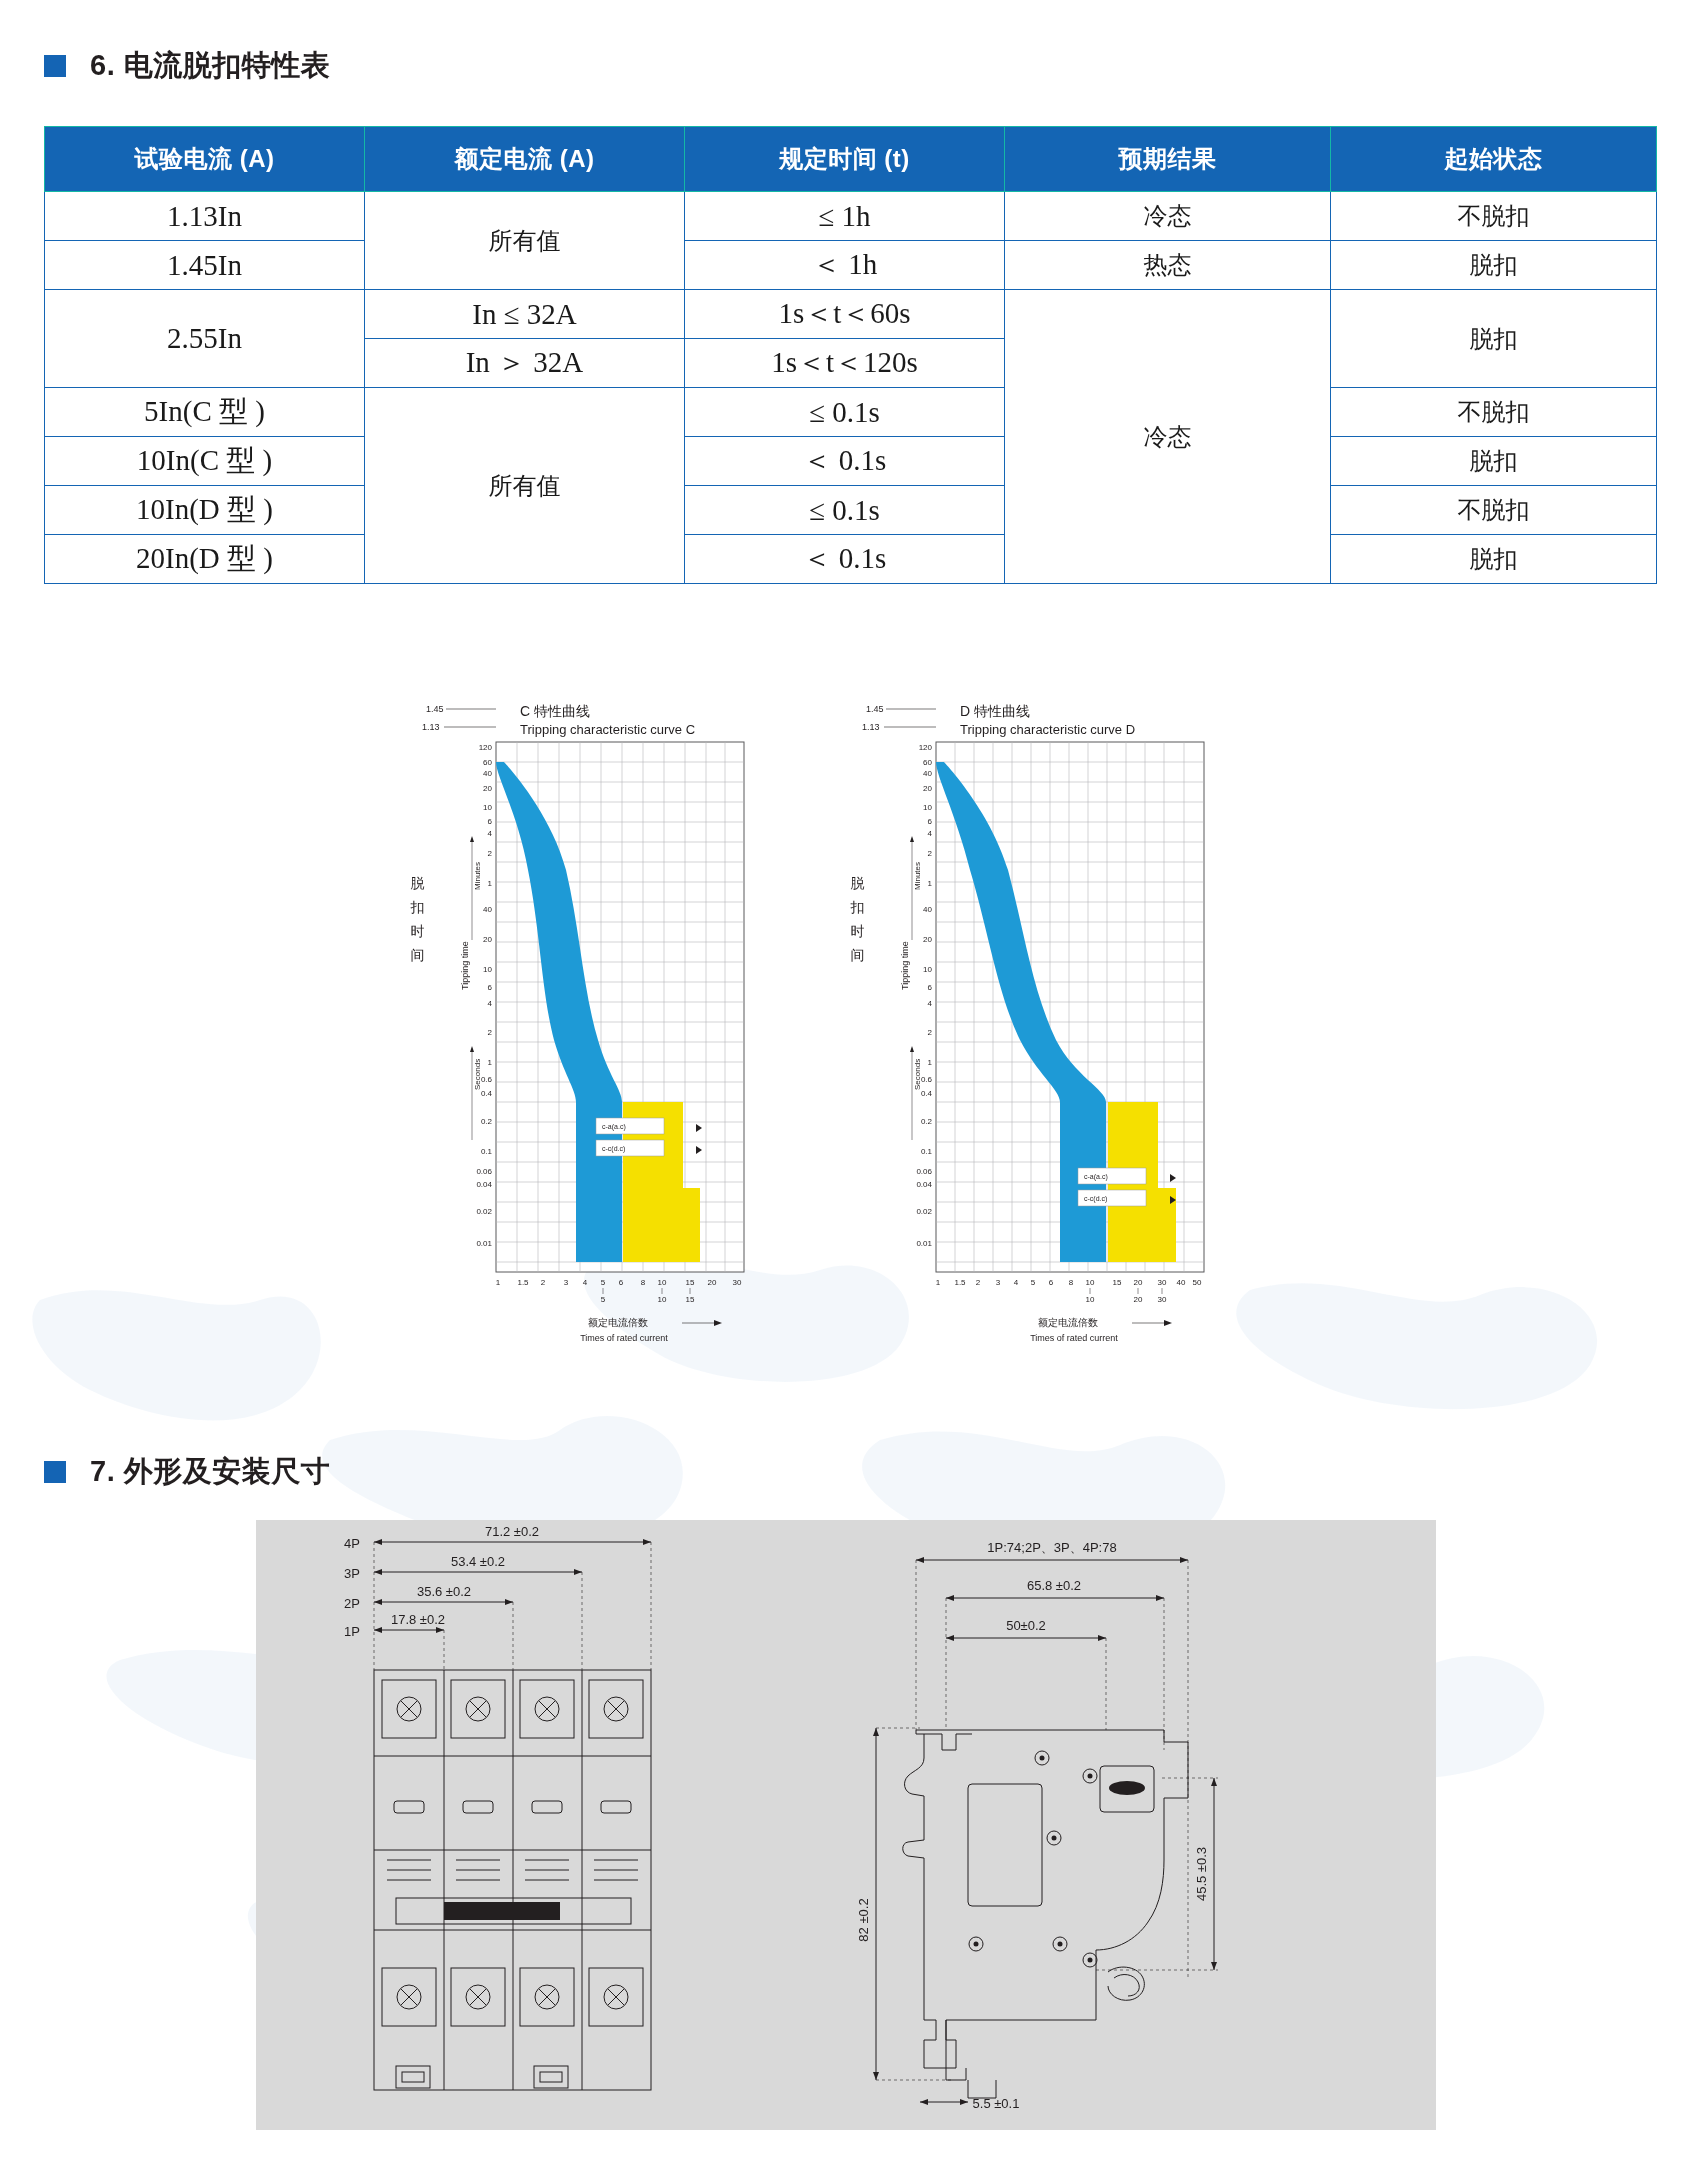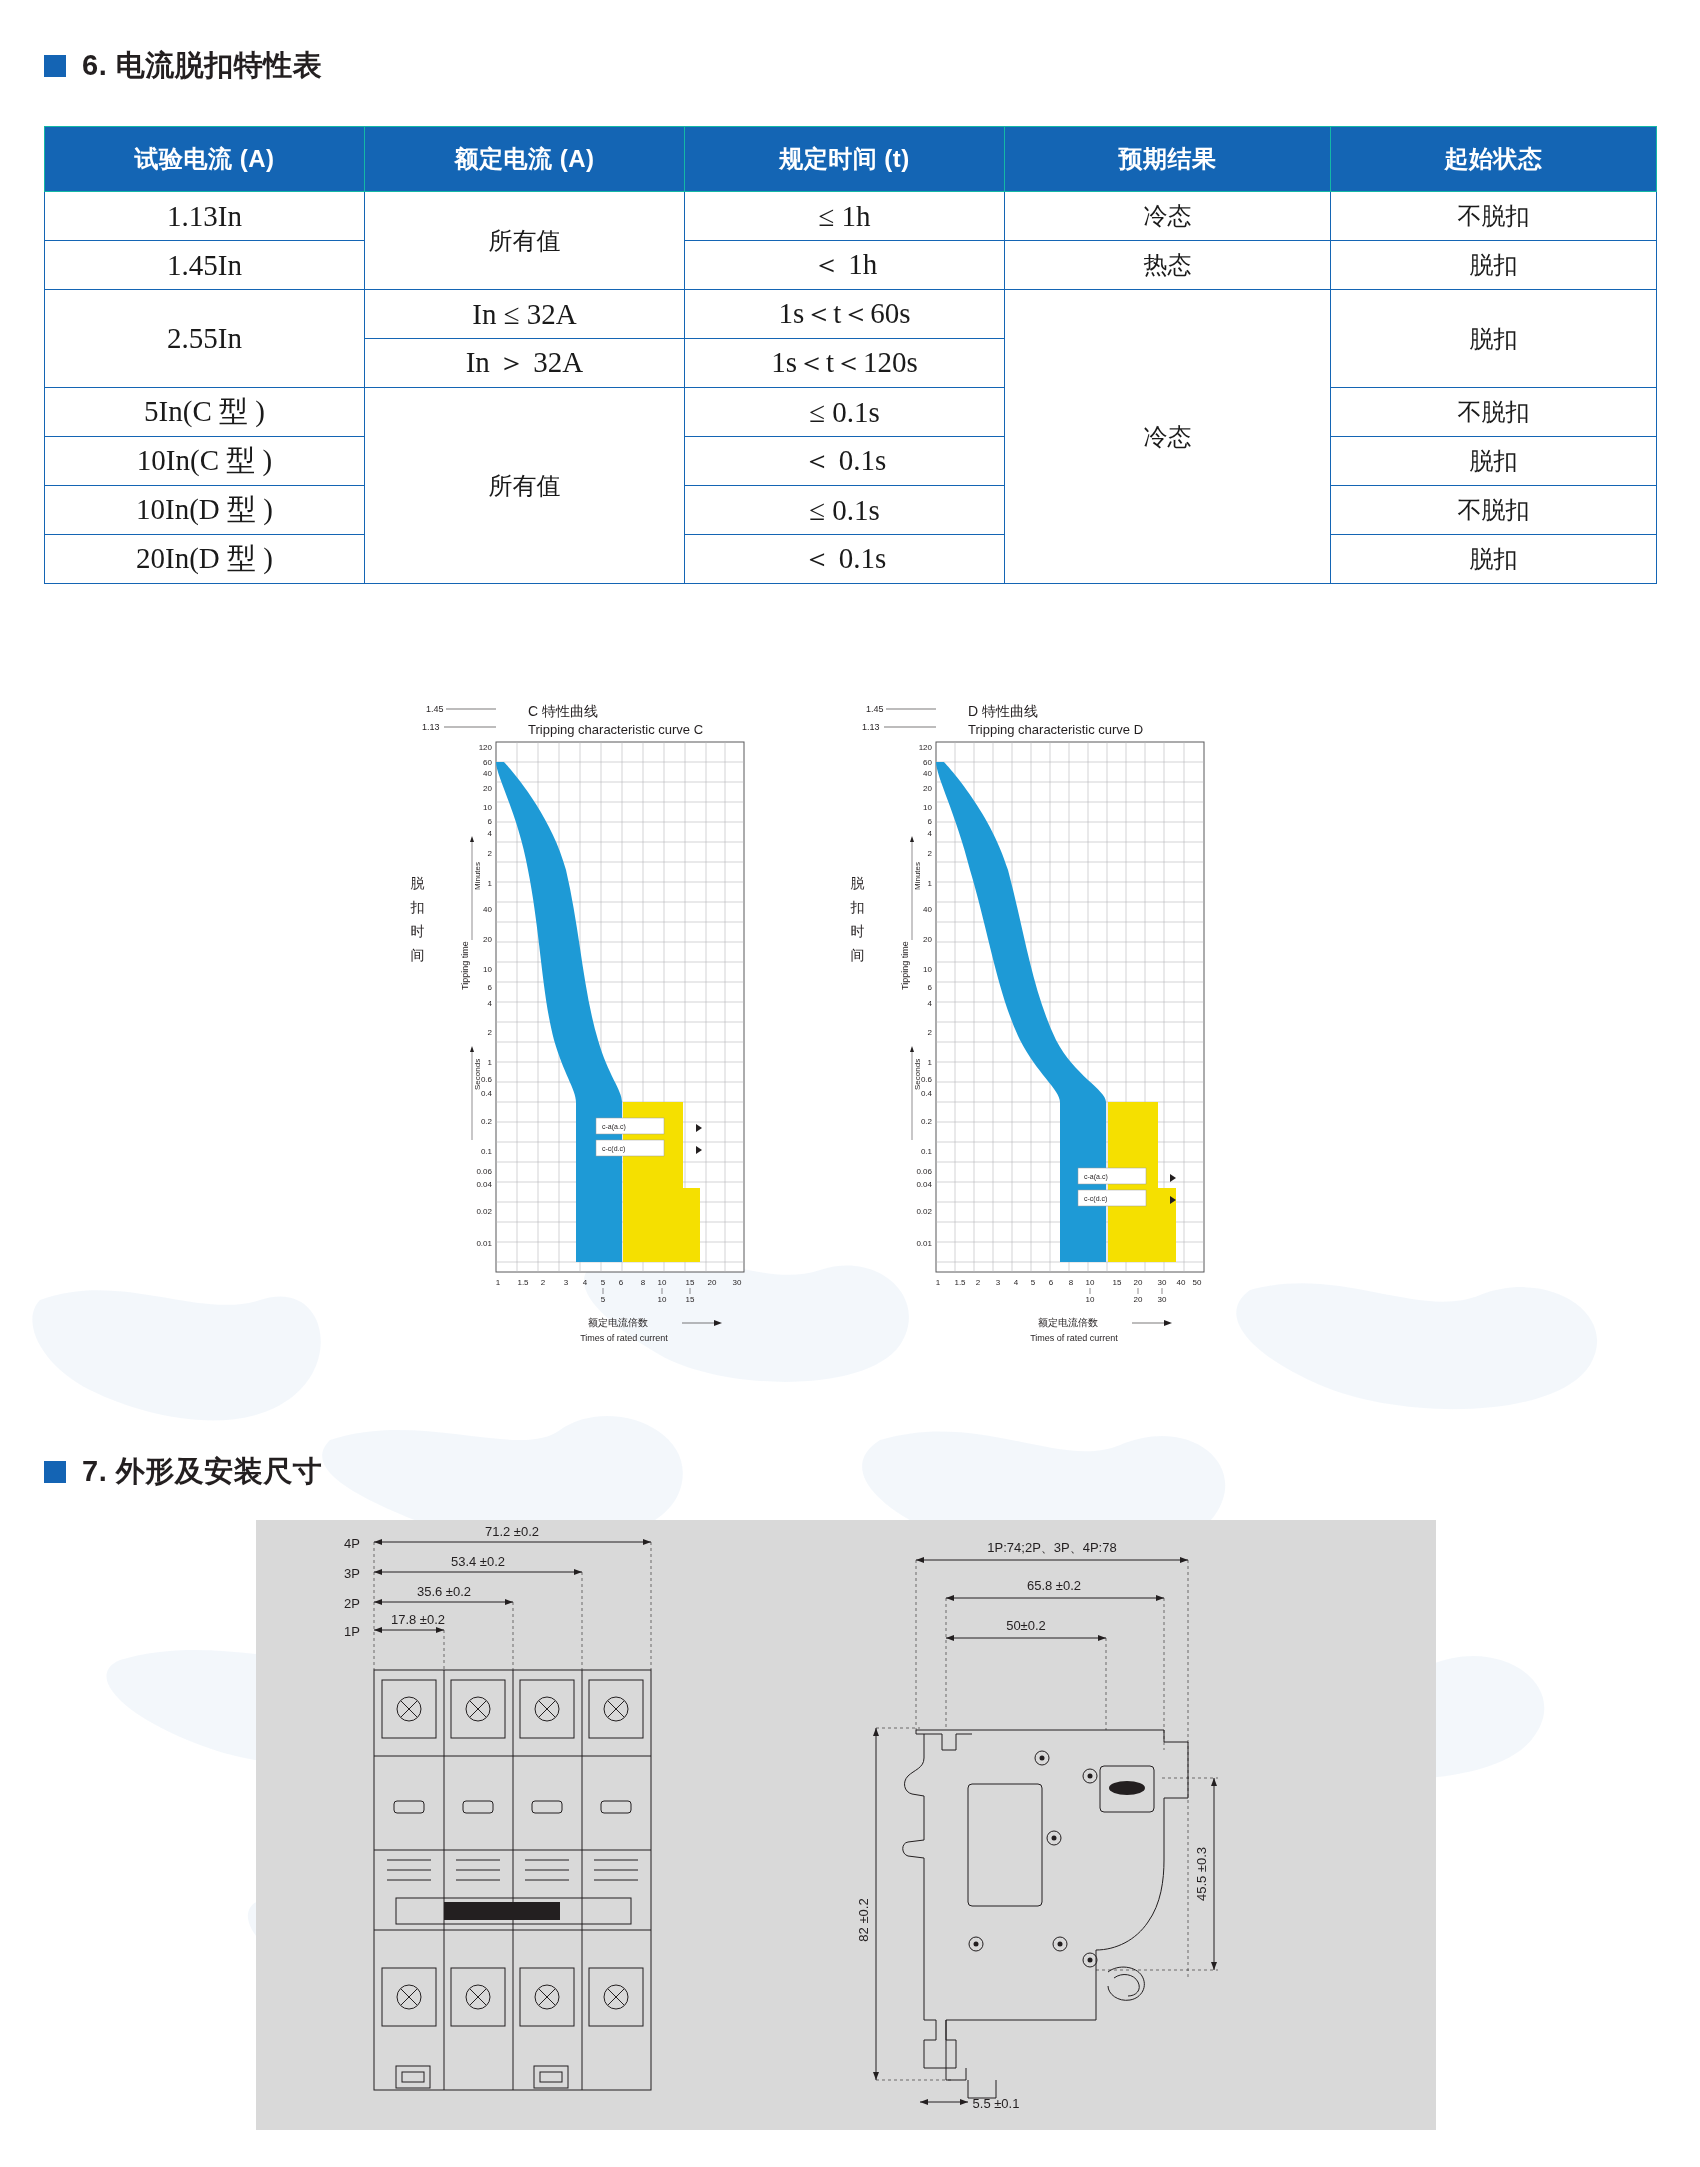--- a/index.html
+++ b/index.html
@@ -26,21 +26,21 @@
     position: relative;
     width: 1700px;
     height: 2167px;
     padding: 0;
     box-sizing: border-box;
   }
   
   .section-head {
     display: flex;
     align-items: center;
-    gap: 16px;
+    gap: 24px;
   }
   .section-head .sq {
     width: 22px; height: 22px;
     background: #1464b4;
     display: inline-block;
   }
   .section-head .txt {
     font-size: 29px;
     font-weight: bold;
     color: #231f20;
@@ -100,21 +100,21 @@
     position: absolute;
     top: 0;
     width: 430px;
     height: 710px;
   }
   .curve-c { left: 0; }
   .curve-d { left: 440px; }
   .curve-title {
     position: absolute;
     top: 12px;
-    left: 128px;
+    left: 120px;
     font-size: 13px;
     color: #231f20;
     line-height: 1.35;
     text-align: left;
   }
   .curve-title .cn { font-size: 14px; }
   .side-label-cn {
     position: absolute;
     left: 4px;
     top: 175px;

